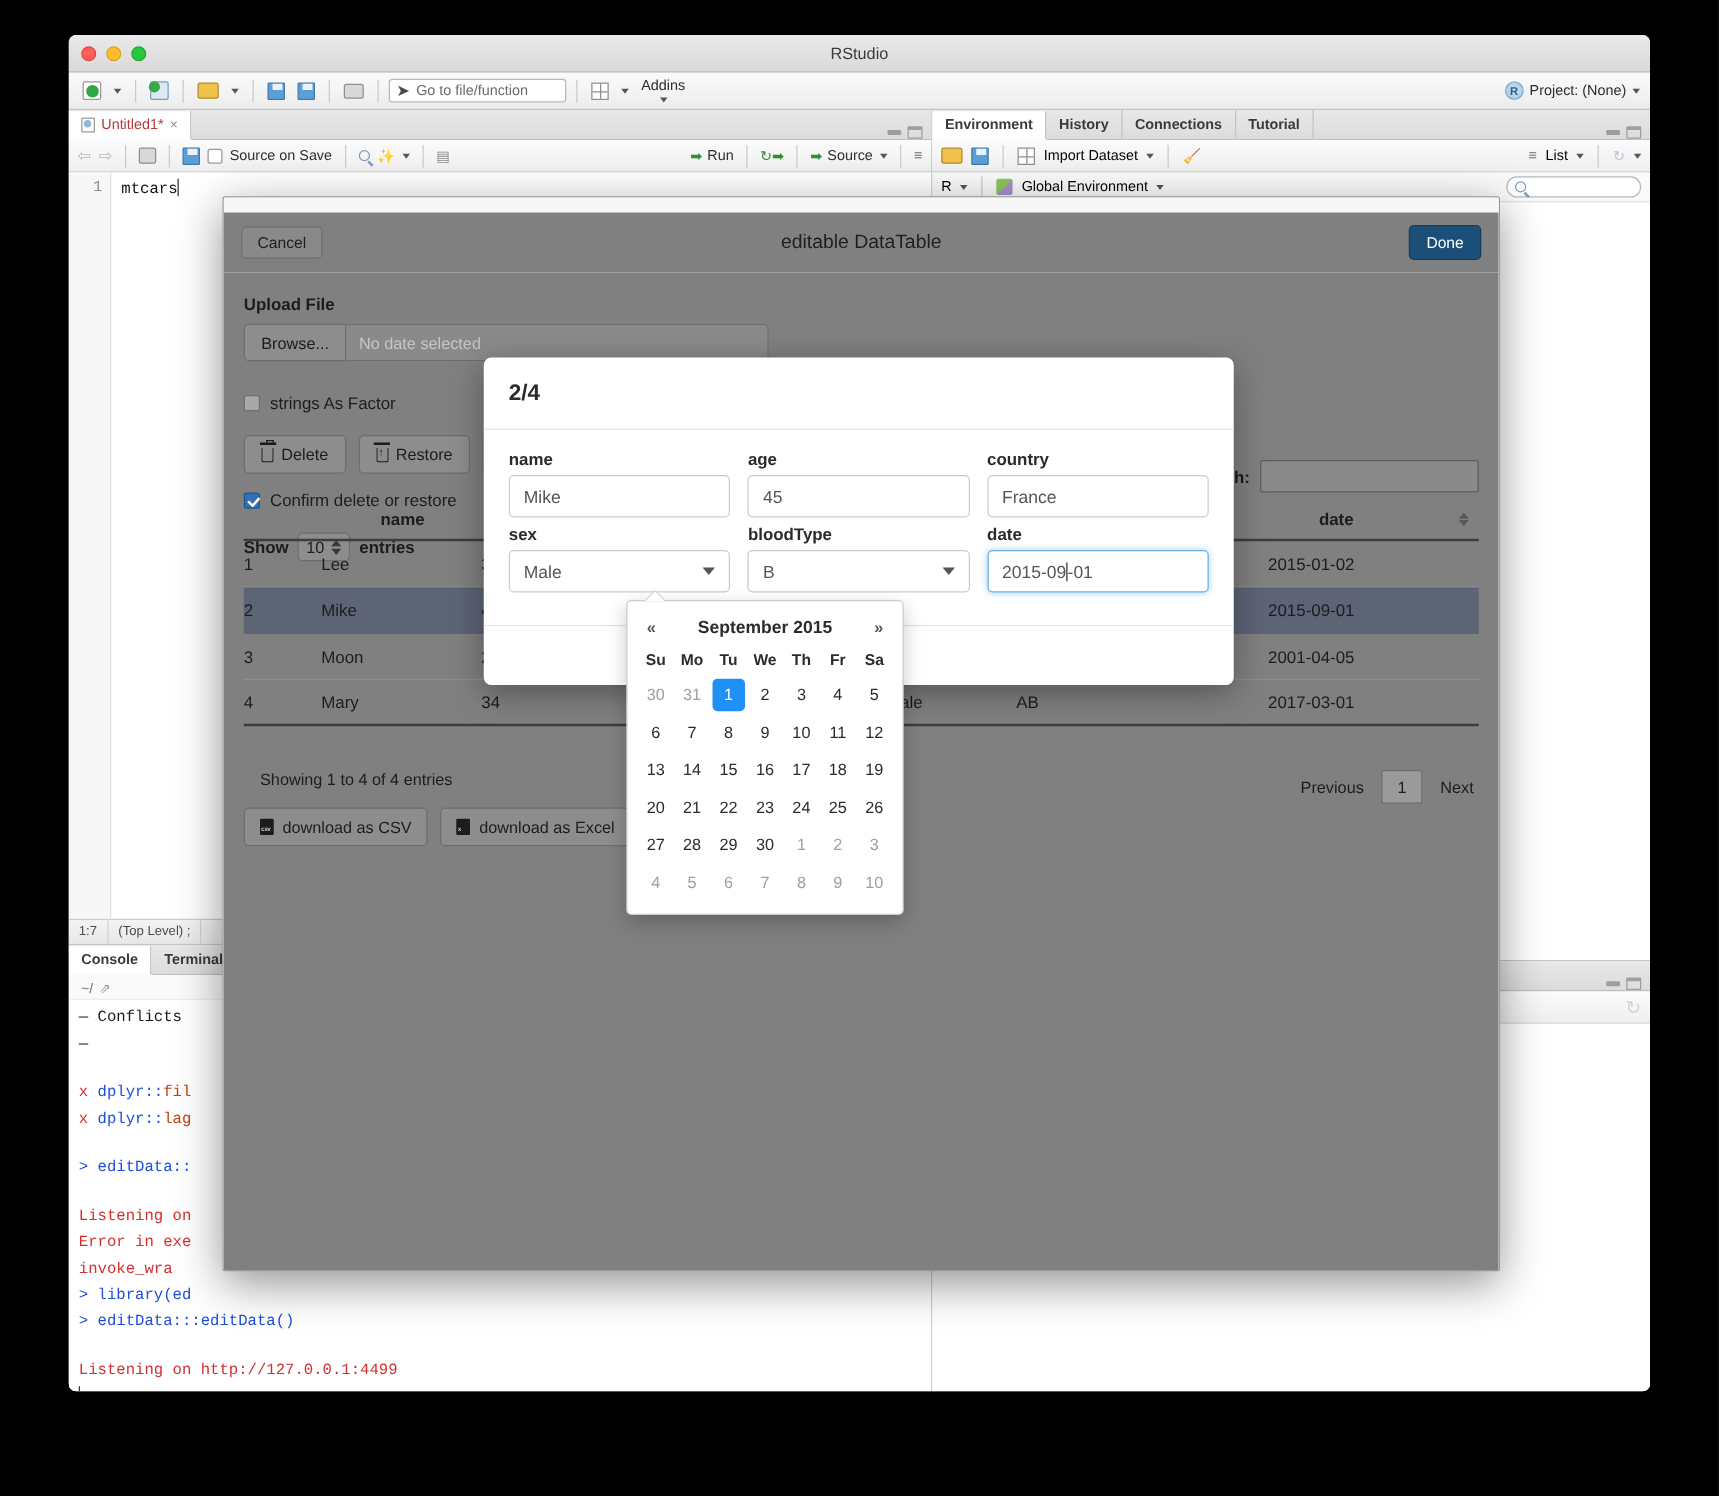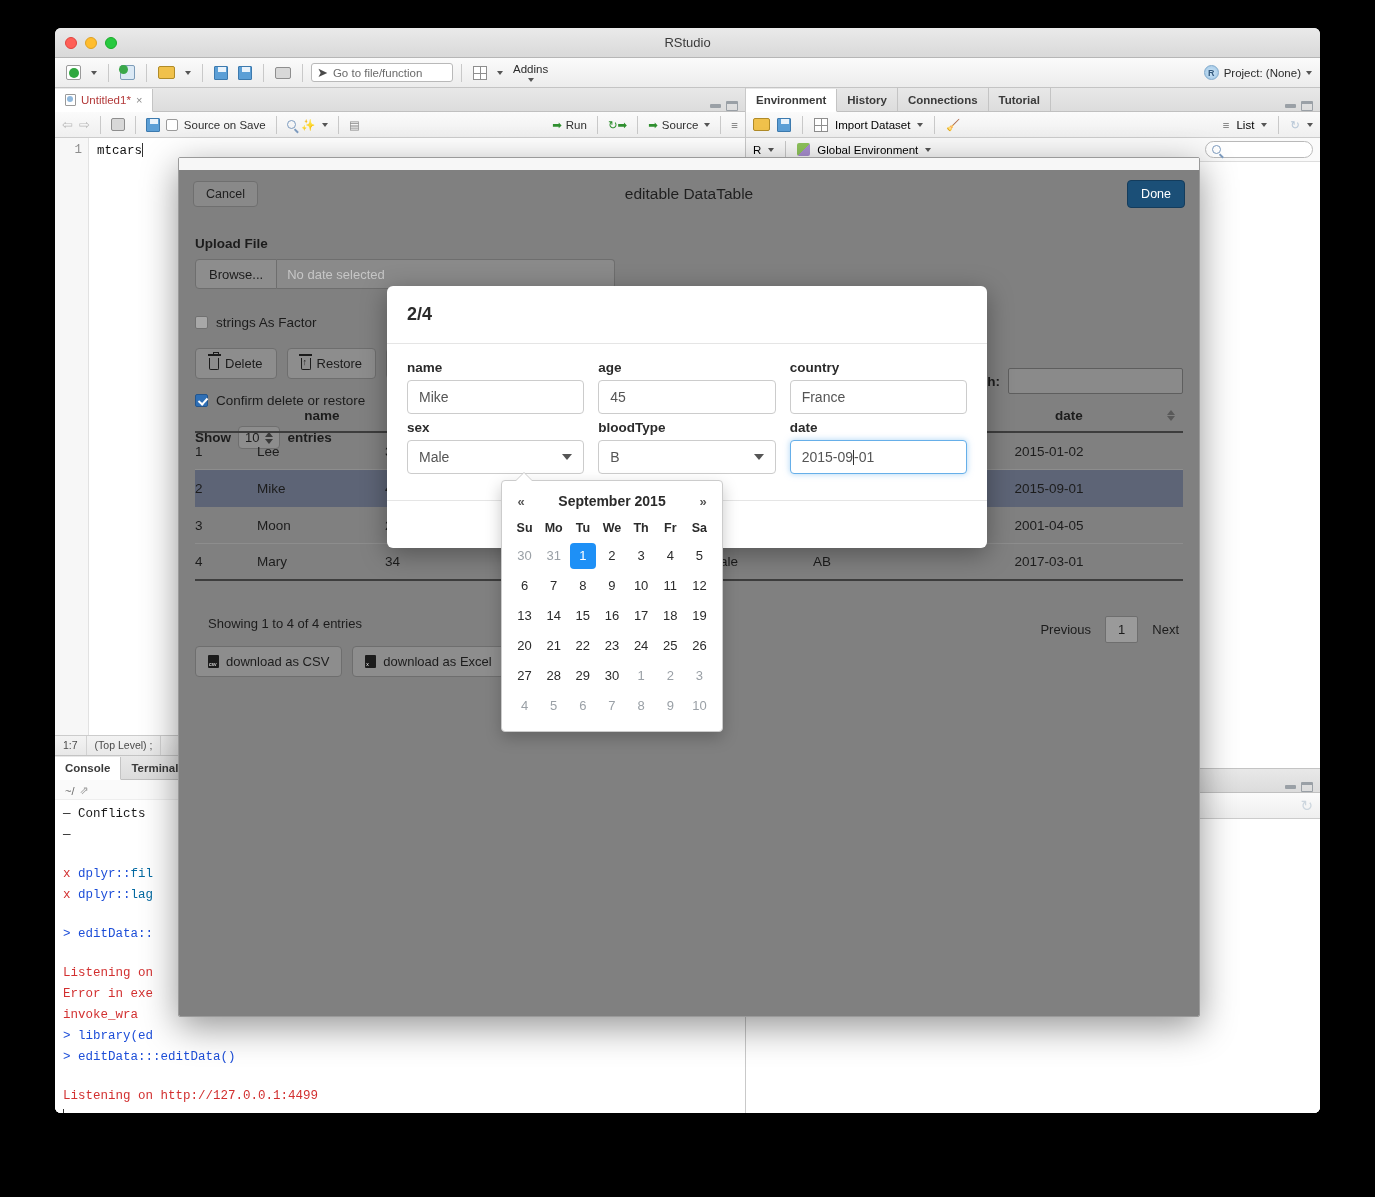--- a/index.html
+++ b/index.html
@@ -128,21 +128,21 @@
     font-size:10.5px; color:#4a4a4a;
   }
   .editor-status span{ padding:0 8px; border-right:1px solid #d2d2d2; line-height:19px;}
 
   
   .console-pane { flex:none; height:358px; display:flex; flex-direction:column; border-top:1px solid #c4c4c4; }
   .console-path { height:20px;flex:none;background:#fafafa;border-bottom:1px solid #eee;
                   font-size:11px;color:#6d6d6d;padding:2px 0 0 10px; display:flex; gap:5px; align-items:center;}
   .console-out { flex:1; background:#fff; padding:4px 0 0 8px; overflow:hidden;
                  font-family:"Liberation Mono",monospace; font-size:12.5px; line-height:1.68; }
-  .c-black{color:#1a1a1a;} .c-red{color:#d23030;} .c-blue{color:#1d4ed8;} .c-green{color:#0369a1;}
+  .c-black{color:#1a1a1a;} .c-red{color:#d23030;} .c-blue{color:#1d4ed8;} .c-green{color:#c2410c;}
   .caretbar{display:inline-block;width:1px;height:14px;background:#333;vertical-align:-3px;}
 
   
   .env-toolbar{height:26px;flex:none;background:linear-gradient(#fbfbfb,#efefef);
                border-bottom:1px solid #ccc;display:flex;align-items:center;gap:7px;padding:0 7px;font-size:11.5px;}
   .env-toolbar2{height:24px;flex:none;background:#fafafa;border-bottom:1px solid #ddd;
                display:flex;align-items:center;gap:7px;padding:0 7px;font-size:11.5px;}
   .srch{width:108px;height:17px;border:1px solid #b9b9b9;border-radius:9px;background:#fff;display:flex;align-items:center;padding:0 6px;}
   .mag{width:9px;height:9px;border:1.5px solid #7d9cc0;border-radius:50%;position:relative;}
   .mag:after{content:"";position:absolute;right:-4px;bottom:-3px;width:5px;height:1.5px;background:#7d9cc0;transform:rotate(45deg);}

